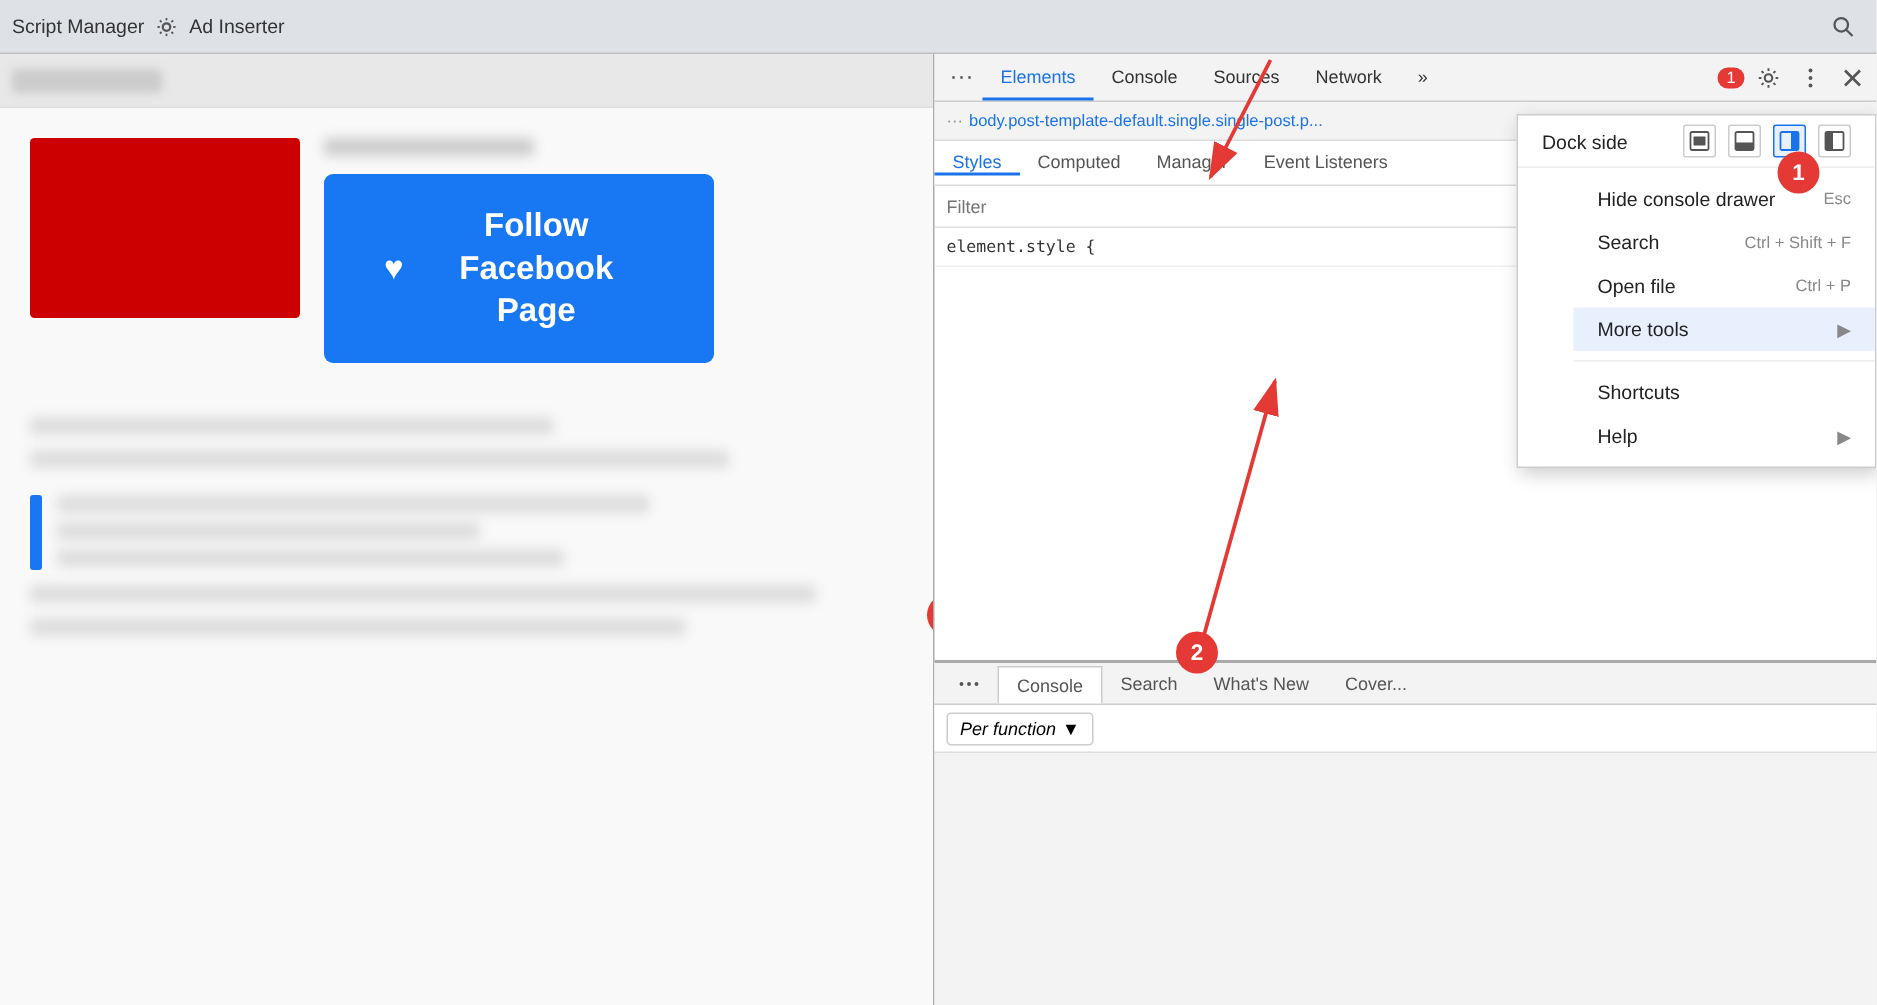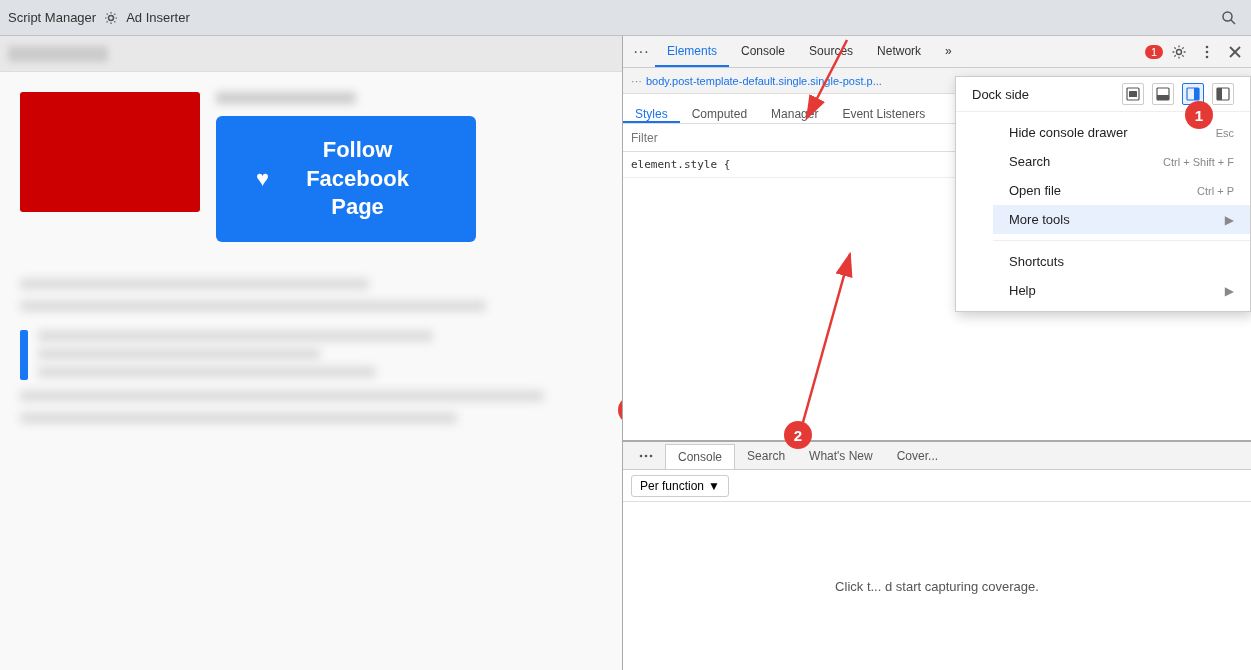--- a/index.html
+++ b/index.html
@@ -171,21 +171,21 @@
       padding: 0 8px;
       font-size: 11px;
       color: #1a73e8;
       overflow: hidden;
     }
 
     
     .styles-tabs {
       height: 30px;
       display: flex;
-      align-items: flex-end;
+      align-items: center;
       border-bottom: 1px solid #ddd;
       background: #fff;
     }
     .styles-tab {
       padding: 0 12px;
       font-size: 12px;
       color: #555;
       display: flex;
       align-items: center;
       cursor: pointer;
@@ -270,20 +270,21 @@
     .per-function-btn {
       border: 1px solid #ccc;
       background: #fff;
       border-radius: 3px;
       padding: 3px 8px;
       font-size: 12px;
       cursor: pointer;
       display: flex;
       align-items: center;
       gap: 4px;
+      font-style: italic;
     }
 
     .coverage-content {
       flex: 1;
       background: #fff;
       display: flex;
       align-items: center;
       justify-content: center;
       font-size: 13px;
       color: #555;
@@ -296,21 +297,21 @@
       position: absolute;
       top: 0; left: 0; right: 0; bottom: 0;
       pointer-events: none;
     }
 
     
     .main-context-menu {
       position: absolute;
       top: 40px;
       right: 0px;
-      width: 296px;
+      width: 240px;
       background: #fff;
       border: 1px solid #ccc;
       box-shadow: 2px 4px 12px rgba(0,0,0,0.2);
       z-index: 200;
       pointer-events: auto;
     }
 
     .context-menu-section {
       padding: 6px 0;
       border-bottom: 1px solid #eee;
@@ -555,23 +556,20 @@
           </div>
         </div>
 
         <div class="per-function-bar">
           <button class="per-function-btn">
             <span>Per function</span>
             <span>▼</span>
           </button>
         </div>
 
-        <div class="coverage-content">
-          <span>Click t... d start capturing coverage.</span>
-        </div>
       </div>
     </div>
 
     <div class="menus-overlay">
 
       <div class="main-context-menu">
 
         <div class="dock-side-row">
           <span class="dock-side-label">Dock side</span>
 

